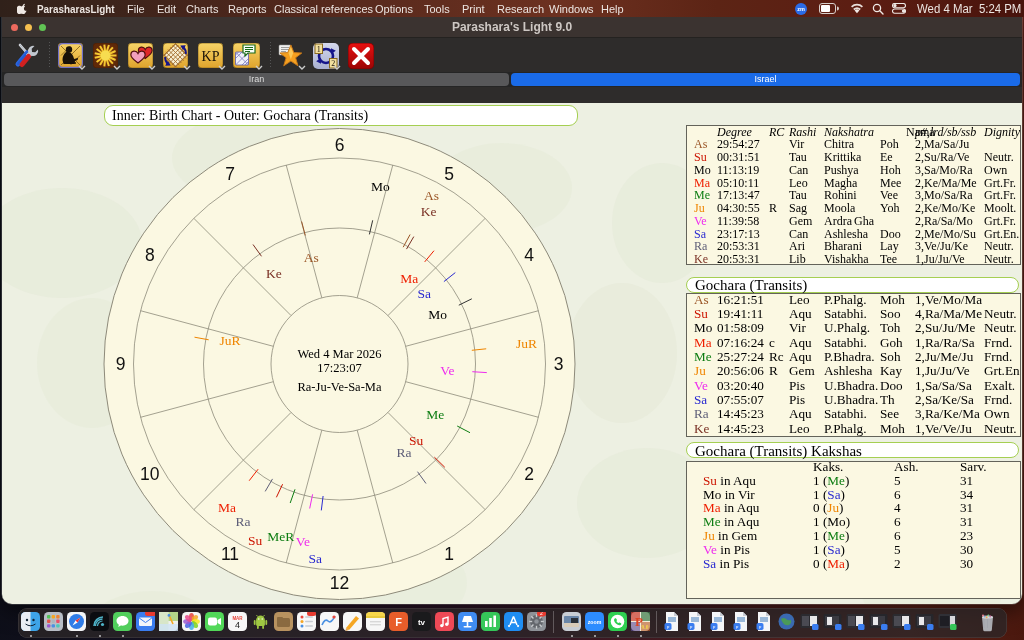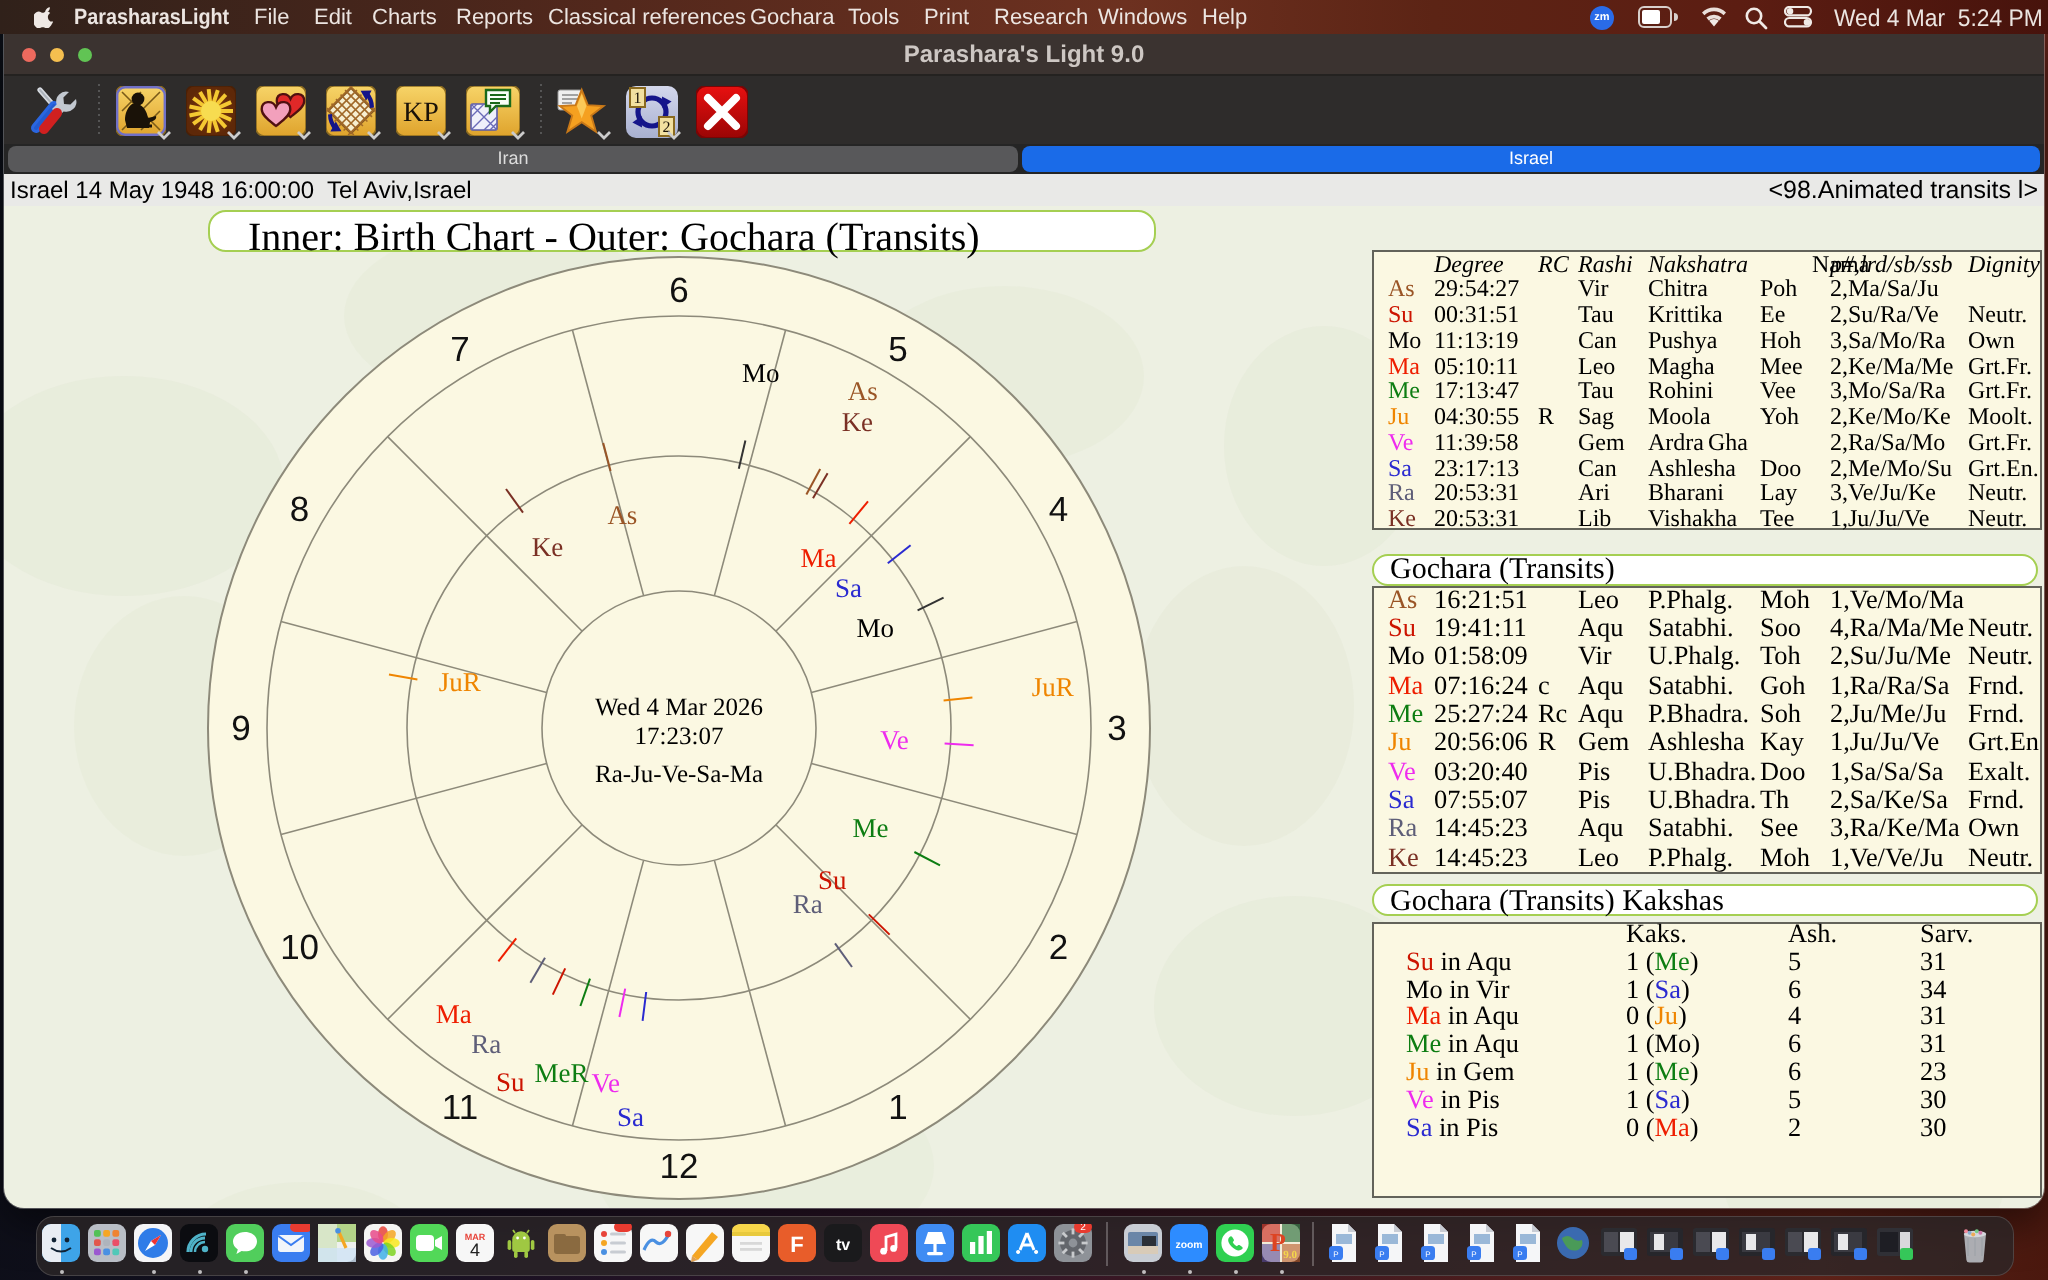--- a/index.html
+++ b/index.html
@@ -206,24 +206,20 @@
           </defs>
           <rect width="26" height="26" rx="5" fill="url(#rx)" stroke="#7a0505" stroke-width="1"></rect>
           <path d="M6 6 L20 20 M20 6 L6 20" stroke="#fff" stroke-width="4" stroke-linecap="round"></path>
         </svg></div>
       <div style="position:absolute;left:47px;top:4px;width:1px;height:27px;background-image:repeating-linear-gradient(to bottom,#555 0 1px,transparent 1px 3px)"></div>
       <div style="position:absolute;left:268px;top:4px;width:1px;height:27px;background-image:repeating-linear-gradient(to bottom,#555 0 1px,transparent 1px 3px)"></div>
     </div>
   <div class="tabbar">
     <div style="position:absolute;left:2px;top:1px;width:505px;height:13px;background:#58585a;border-radius:4px;color:#ddd;font-size:9px;text-align:center;line-height:13px">Iran</div>
     <div style="position:absolute;left:509px;top:1px;width:509px;height:13px;background:#1a6be8;border-radius:4px;color:#fff;font-size:9px;text-align:center;line-height:13px">Israel</div>
-  </div>
-  <div class="infobar">
-    <span style="position:absolute;left:3px;top:1px">Israel 14 May 1948 16:00:00&nbsp; Tel Aviv,Israel</span>
-    <span style="position:absolute;right:3px;top:1px;font-size:12.5px">&lt;98.Animated transits l&gt;</span>
   </div>
   <div class="content">
     <svg width="1020" height="501" viewBox="0 0 1020 501" style="position:absolute;left:0;top:0">
       <ellipse cx="70" cy="565" rx="95" ry="42" fill="#dde4cb" opacity="0.31"></ellipse>
         <ellipse cx="150" cy="520" rx="60" ry="32" fill="#dde4cb" opacity="0.23"></ellipse>
         <ellipse cx="620" cy="250" rx="55" ry="70" fill="#dde4cb" opacity="0.28"></ellipse>
         <ellipse cx="645" cy="400" rx="70" ry="55" fill="#dde4cb" opacity="0.25"></ellipse>
         <ellipse cx="60" cy="140" rx="80" ry="55" fill="#dde4cb" opacity="0.25"></ellipse>
         <ellipse cx="250" cy="55" rx="80" ry="45" fill="#dde4cb" opacity="0.23"></ellipse>
         <ellipse cx="500" cy="85" rx="70" ry="45" fill="#dde4cb" opacity="0.23"></ellipse>
@@ -298,21 +294,21 @@
 <text x="227.9" y="242.4" font-family="Liberation Serif" font-size="13.5" fill="#ef8500" text-anchor="middle">JuR</text>
 <text x="445.3" y="271.5" font-family="Liberation Serif" font-size="13.5" fill="#ee2bee" text-anchor="middle">Ve</text>
 <text x="433.2" y="315.5" font-family="Liberation Serif" font-size="13.5" fill="#0d7d12" text-anchor="middle">Me</text>
 <text x="414.1" y="341.6" font-family="Liberation Serif" font-size="13.5" fill="#cc1400" text-anchor="middle">Su</text>
 <text x="401.9" y="353.5" font-family="Liberation Serif" font-size="13.5" fill="#5e5e78" text-anchor="middle">Ra</text>
 <text x="337.5" y="254.5" font-family="Liberation Serif" font-size="12.5" fill="#000" text-anchor="middle">Wed 4 Mar 2026</text>
 <text x="337.5" y="269.0" font-family="Liberation Serif" font-size="12.5" fill="#000" text-anchor="middle">17:23:07</text>
 <text x="337.5" y="288.0" font-family="Liberation Serif" font-size="12.5" fill="#000" text-anchor="middle">Ra-Ju-Ve-Sa-Ma</text>
     </svg>
     <div class="hbox" style="left:102px;top:2px;width:474px;height:21px">
-        <span style="position:absolute;left:19px;top:1.5px;font-size:20px">Inner: Birth Chart - Outer: Gochara (Transits)</span>
+        <span style="position:absolute;left:7px;top:1.5px;font-size:14px">Inner: Birth Chart - Outer: Gochara (Transits)</span>
       </div>
 
     <div class="tbox" style="left:684px;top:22px;width:335px;height:140px"></div>
     <div style="position:absolute;left:0;top:0;width:1020px;height:501px;font-family:'Liberation Serif',serif;font-size:12px;line-height:12px">
         <span style="position:absolute;white-space:nowrap;left:715px;top:22.5px;font-style:italic">Degree</span>
         <span style="position:absolute;white-space:nowrap;left:767px;top:22.5px;font-style:italic">RC</span>
         <span style="position:absolute;white-space:nowrap;left:787px;top:22.5px;font-style:italic">Rashi</span>
         <span style="position:absolute;white-space:nowrap;left:822px;top:22.5px;font-style:italic">Nakshatra</span>
         <span style="position:absolute;white-space:nowrap;left:904px;top:22.5px;">Nama</span>
         <span style="position:absolute;white-space:nowrap;left:913px;top:22.5px;font-style:italic">p#,lrd/sb/ssb</span>
@@ -510,21 +506,21 @@
 <div class="menubar">
   <svg width="11" height="11" style="position:absolute;left:17px;top:3px" viewBox="0 0 16 16">
       <path fill="#efe9e5" d="M11.5 1c.1 1-.3 1.9-.9 2.6-.6.7-1.6 1.2-2.5 1.1-.1-.9.4-1.9 1-2.5.6-.7 1.7-1.2 2.4-1.2zM13.9 11.3c-.4 1-.6 1.4-1.2 2.3-.8 1.2-1.9 2.7-3.2 2.7-1.2 0-1.5-.8-3.1-.8-1.6 0-2 .8-3.2.8-1.3 0-2.3-1.4-3.1-2.6C-2.1 10.4-.8 5.8 1.7 4.5c1.2-.6 2.4-.6 3.4 0 .9.5 1.5.6 2.5 0 1.3-.7 2.9-.6 4.2.5-1.1.7-1.8 1.8-1.7 3.2.1 1.6 1 2.6 1.8 3.1z"></path>
     </svg>
   <span style="position:absolute;white-space:nowrap;left:37px;top:2.5px;font-weight:700;transform:scaleX(0.9);transform-origin:left center">ParasharasLight</span>
     <span style="position:absolute;white-space:nowrap;left:127px;top:2.5px;font-weight:400">File</span>
     <span style="position:absolute;white-space:nowrap;left:157px;top:2.5px;font-weight:400">Edit</span>
     <span style="position:absolute;white-space:nowrap;left:186px;top:2.5px;font-weight:400">Charts</span>
     <span style="position:absolute;white-space:nowrap;left:228px;top:2.5px;font-weight:400">Reports</span>
     <span style="position:absolute;white-space:nowrap;left:274px;top:2.5px;font-weight:400">Classical references</span>
-    <span style="position:absolute;white-space:nowrap;left:375px;top:2.5px;font-weight:400">Gochara</span>
+    <span style="position:absolute;white-space:nowrap;left:375px;top:2.5px;font-weight:400">Options</span>
     <span style="position:absolute;white-space:nowrap;left:424px;top:2.5px;font-weight:400">Tools</span>
     <span style="position:absolute;white-space:nowrap;left:462px;top:2.5px;font-weight:400">Print</span>
     <span style="position:absolute;white-space:nowrap;left:497px;top:2.5px;font-weight:400">Research</span>
     <span style="position:absolute;white-space:nowrap;left:549px;top:2.5px;font-weight:400">Windows</span>
     <span style="position:absolute;white-space:nowrap;left:601px;top:2.5px;font-weight:400">Help</span>
   <div style="position:absolute;left:795px;top:2.5px;width:12px;height:12px;border-radius:50%;background:#2a6be8;color:#fff;font-size:5.5px;text-align:center;line-height:12px;font-weight:bold">zm</div>
   <svg width="20" height="11" style="position:absolute;left:819px;top:3px" viewBox="0 0 20 11">
       <rect x="0.5" y="0.5" width="16" height="10" rx="2.5" stroke="#d8d0cc" fill="none"></rect>
       <rect x="2" y="2" width="9" height="7" rx="1" fill="#fff"></rect>
       <path d="M18 3.5 v4 a2 2 0 0 0 0 -4" fill="#d8d0cc"></path>

